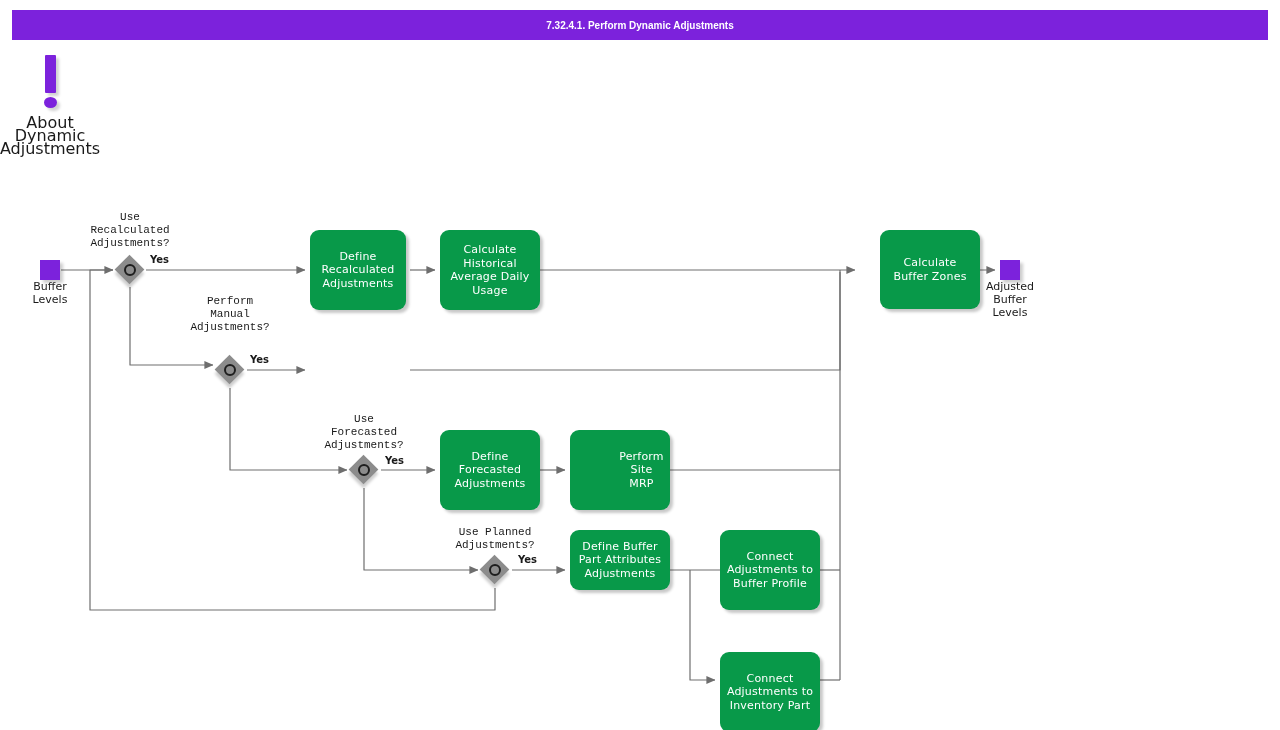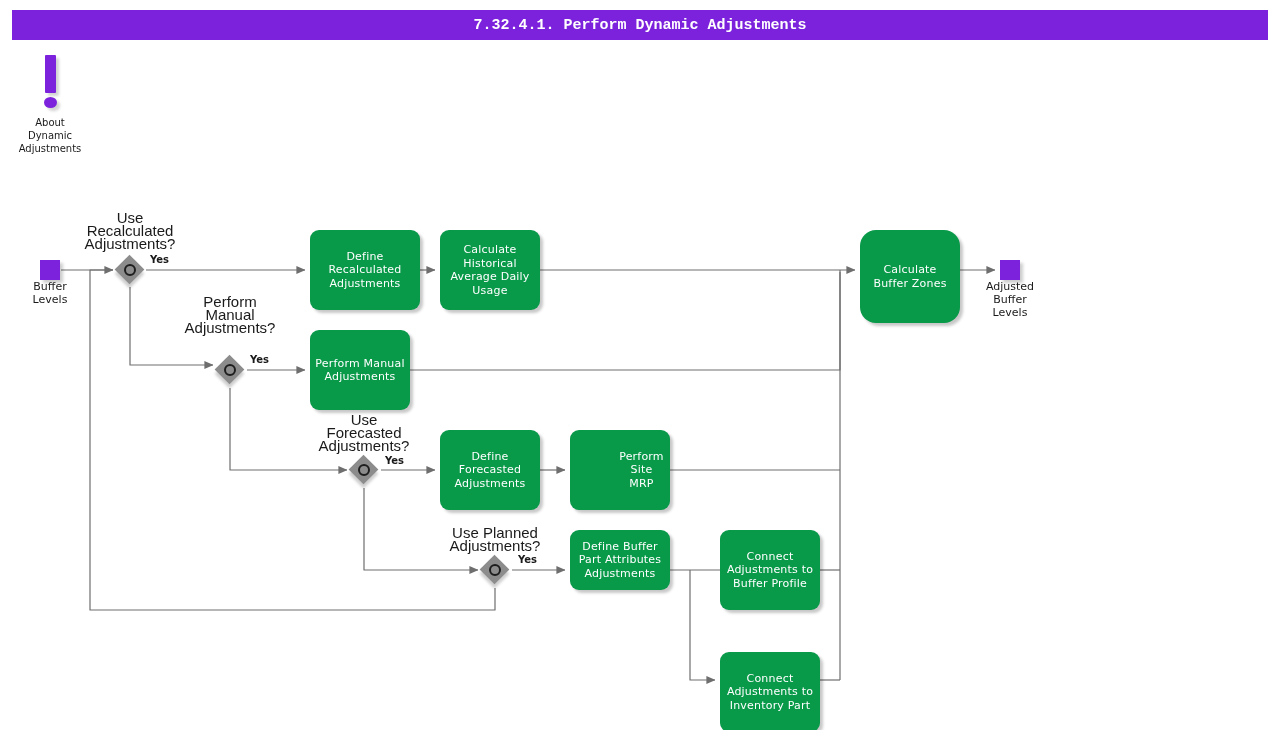--- a/index.html
+++ b/index.html
@@ -22,23 +22,23 @@
     top: 10px;
     width: 1256px;
     height: 30px;
     background: #7C22DC;
     display: flex;
     align-items: center;
     justify-content: center;
   }
   #title-bar .title-text {
     color: #ffffff;
-    font-size: 15px;
+    font-size: 10px;
     font-weight: bold;
-    font-family: Liberation Mono, monospace;
+    font-family: Liberation Sans, sans-serif;
     letter-spacing: 0px;
     white-space: nowrap;
   }
 
   
   #diagram-canvas {
     position: absolute;
     left: 0;
     top: 0;
     width: 1280px;
@@ -125,25 +125,25 @@
     border: 2px solid #1e1e1e;
     border-radius: 50%;
     background: #8C8C8C;
     box-sizing: border-box;
   }
 
   
   .flow-label {
     position: absolute;
     color: #1a1a1a;
-    font-size: 15px;
+    font-size: 11px;
     line-height: 13px;
     text-align: center;
     white-space: pre-line;
-    font-family: Liberation Sans, sans-serif;
+    font-family: Liberation Mono, monospace;
   }
   .yes-label {
     position: absolute;
     color: #1a1a1a;
     font-size: 10px;
     line-height: 13px;
     font-family: "DejaVu Sans", sans-serif;
     font-weight: bold;
   }
 
@@ -168,21 +168,21 @@
     width: 13px;
     height: 11px;
     background: #7C22DC;
     border-radius: 50%;
     margin-top: 4px;
     box-shadow: 3px 3px 3px rgba(0,0,0,0.18);
   }
   #annotation-note .note-label {
     margin-top: 8px;
     color: #1a1a1a;
-    font-size: 10px;
+    font-size: 16px;
     line-height: 13px;
     text-align: center;
     white-space: pre-line;
     font-family: "DejaVu Sans", sans-serif;
   }
 </style>
 </head>
 <body>
 
 <div id="diagram-canvas">
@@ -290,37 +290,33 @@
   <div class="yes-label" style="left:385px; top:454px;">Yes</div>
 
   <div class="flow-label" style="left:435px; top:526px; width:120px;">Use Planned
 Adjustments?</div>
   <div class="gateway" style="left:480px; top:555px;">
     <div class="diamond"></div>
     <div class="ring"></div>
   </div>
   <div class="yes-label" style="left:518px; top:553px;">Yes</div>
 
-  <div class="node task" style="left:310px; top:230px; width:110px; height:80px;">
+  <div class="node task" style="left:310px; top:230px; width:96px; height:80px;">
     <span class="task-label">Define
 Recalculated
 Adjustments</span>
   </div>
 
   <div class="node task" style="left:440px; top:230px; width:100px; height:80px;">
     <span class="task-label">Calculate
 Historical
 Average Daily
 Usage</span>
   </div>
 
-  <div class="node task" style="left:310px; top:330px; width:100px; height:80px;">
-    <span class="task-label">Perform Manual
-Adjustments</span>
-  </div>
 
   <div class="node task" style="left:440px; top:430px; width:100px; height:80px;justify-content:center;">
     <span class="task-label">Define
 Forecasted
 Adjustments</span>
   </div>
 
   <div class="node task" style="left:570px; top:430px; width:100px; height:80px;padding-left:48px;">
     <span class="task-label">Perform Site
 MRP</span>
@@ -337,18 +333,18 @@
 Adjustments to
 Buffer Profile</span>
   </div>
 
   <div class="node task" style="left:720px; top:640px; width:100px; height:80px;margin-top:12px;">
     <span class="task-label">Connect
 Adjustments to
 Inventory Part</span>
   </div>
 
-  <div class="node task" style="left:860px; top:230px; width:100px; height:93px;border-radius:16px;">
+  <div class="node task" style="left:880px; top:230px; width:100px; height:79px;">
     <span class="task-label">Calculate Buffer
 Zones</span>
   </div>
 
 </div>
 
 </body></html>

